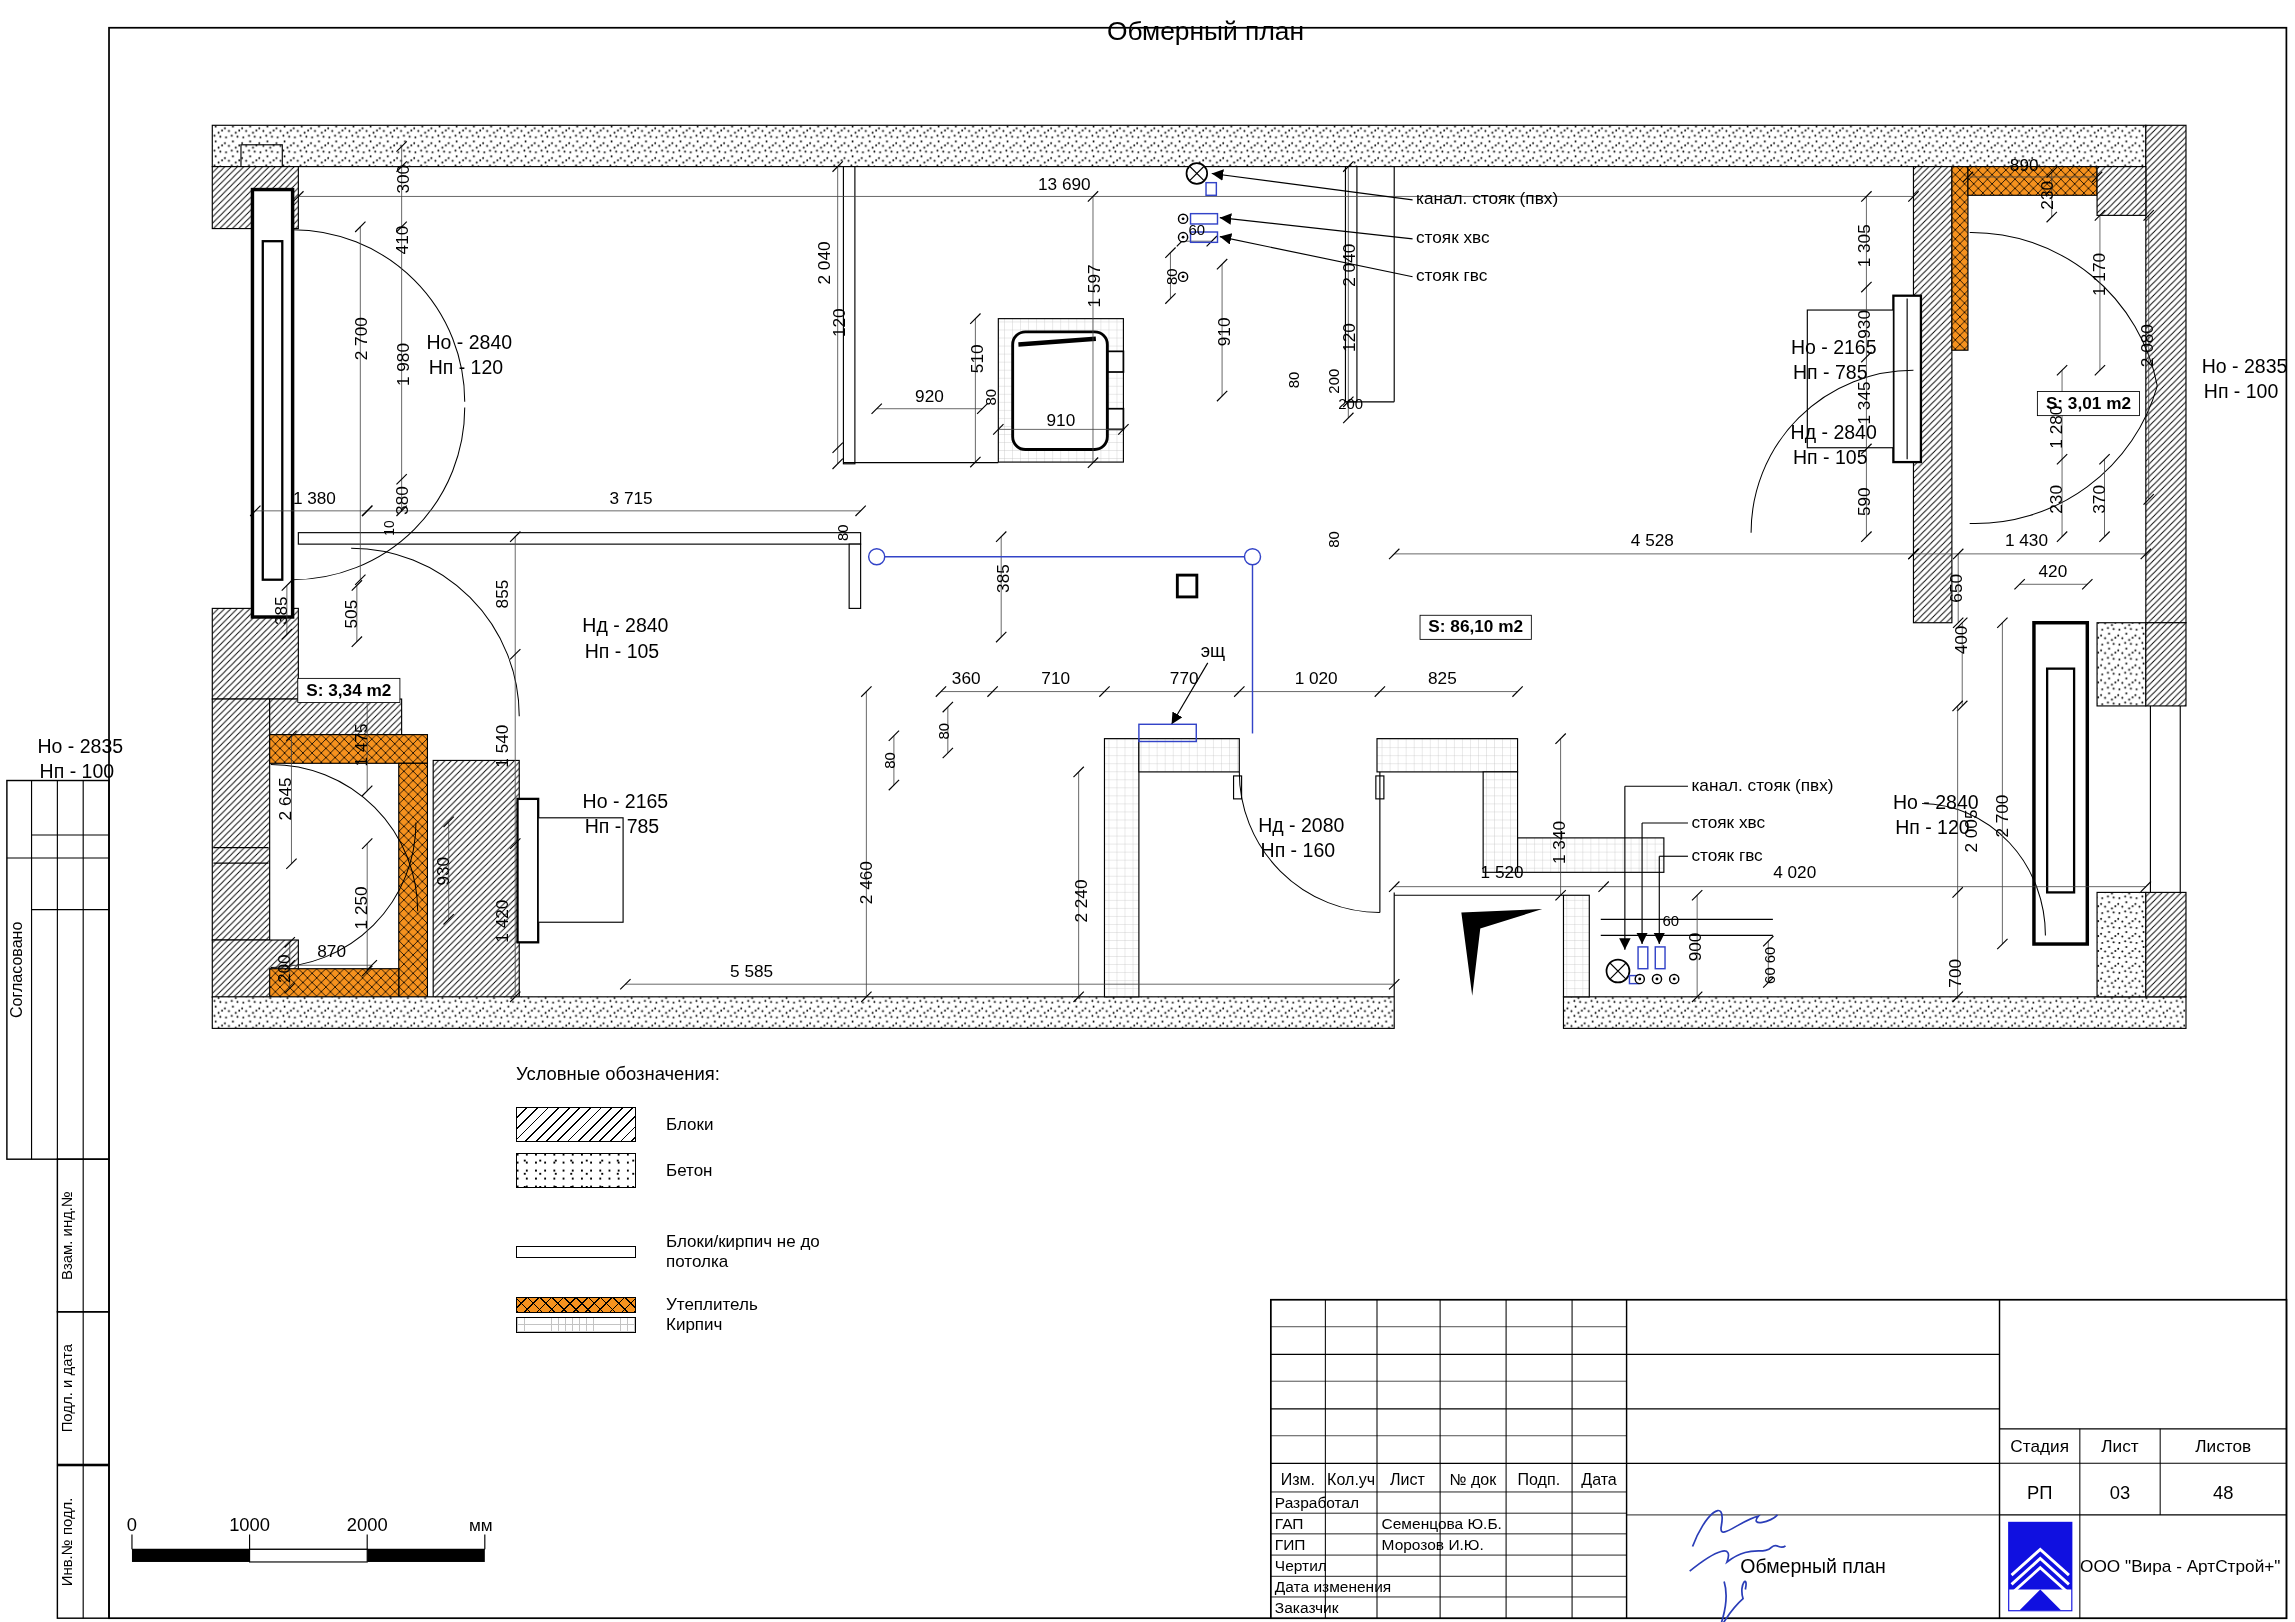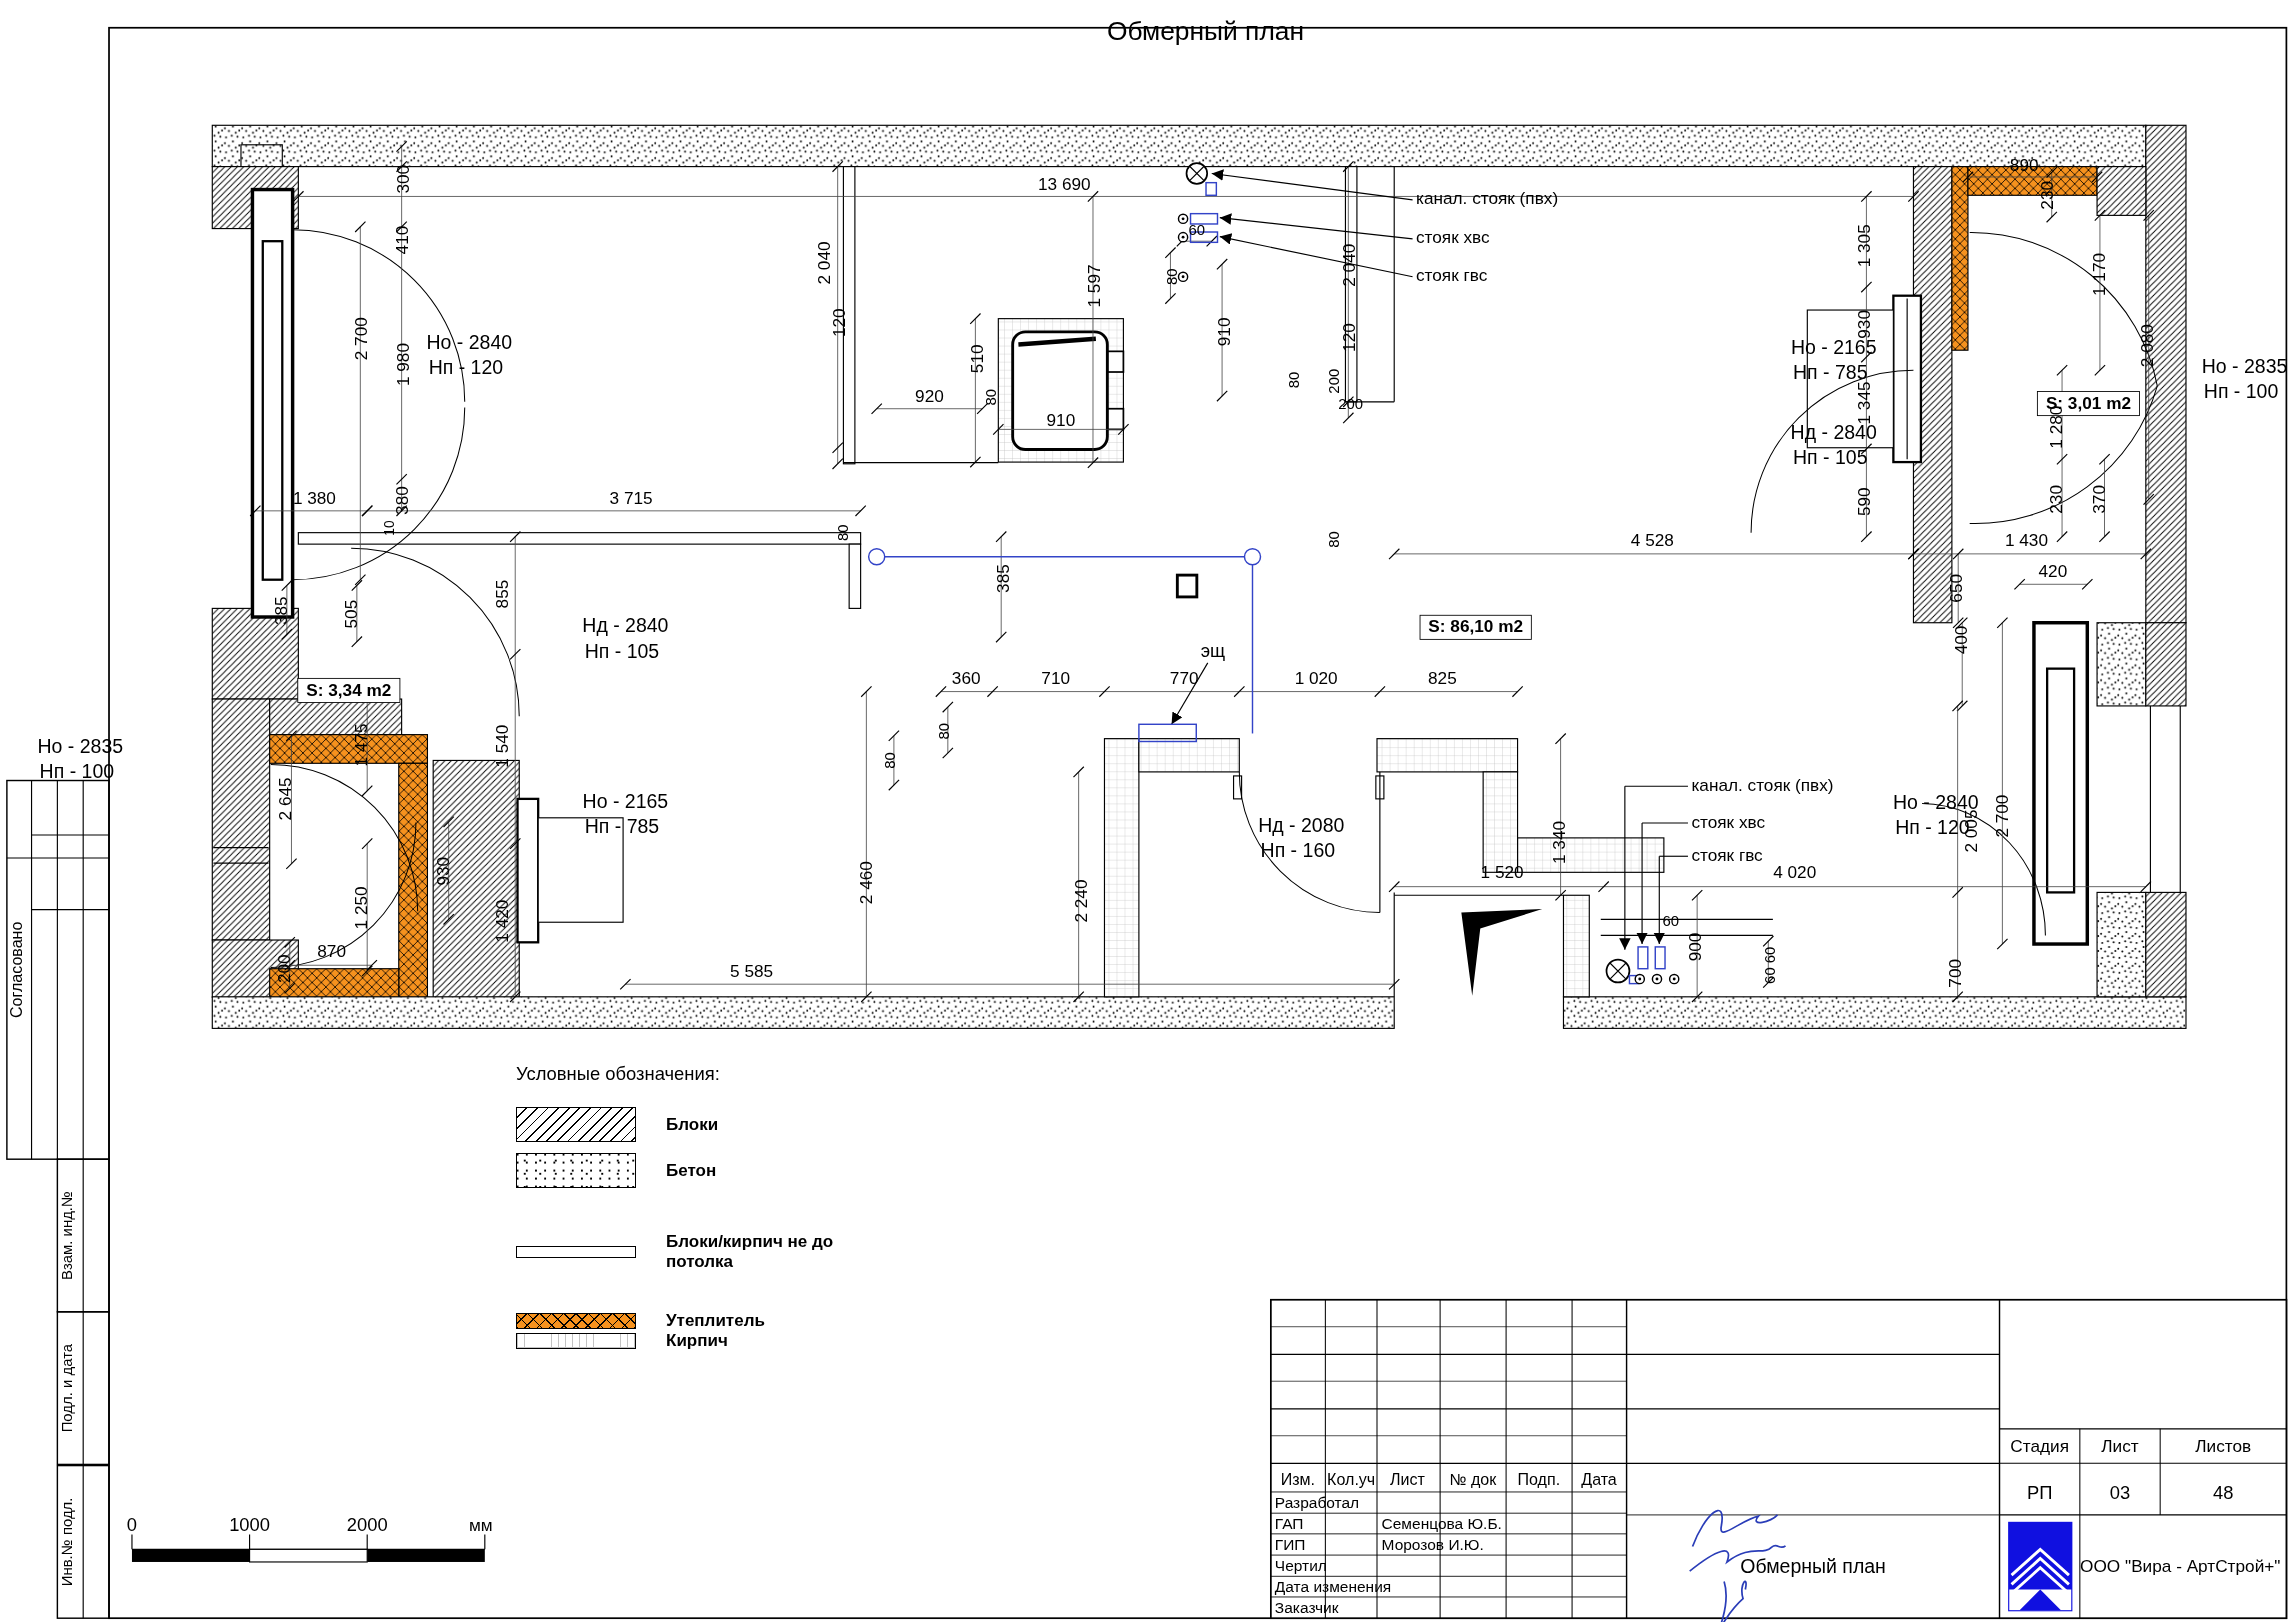--- a/index.html
+++ b/index.html
@@ -4,29 +4,29 @@
 <style>
   html,body{margin:0;padding:0;background:#fff;}
   body{width:2295px;height:1623px;position:relative;font-family:"Liberation Sans",sans-serif;color:#000;}
   #stage{position:absolute;left:0;top:0;width:2066px;height:1623px;}
   svg{position:absolute;left:0;top:0;}
   .hdr{position:absolute;left:574px;top:16px;width:1263px;text-align:center;}
   .hdr .t1{font-size:26.4px;}
   .hdr .t2{font-size:17px;margin-top:5.7px;}
   .legend{position:absolute;left:516px;top:1063px;width:367px;}
   .legend .lt{font-size:18.4px;margin-bottom:22px;}
-  .lrow{display:flex;align-items:center;margin-bottom:0;font-weight:bold;}
+  .lrow{display:flex;align-items:center;margin-bottom:0;}
   .lsw{width:118px;flex:0 0 118px;}
   .llb{font-size:17px;margin-left:30px;}
   .sw-d{height:33px;border:1.7px solid #000;background:repeating-linear-gradient(135deg,#fff 0 6.3px,#000 6.3px 7.5px);}
   .sw-s{height:33px;border:1.7px solid #000;background-color:#fff;background-image:radial-gradient(#000 1px,transparent 1.1px),radial-gradient(#000 0.8px,transparent 0.9px);background-size:15.5px 13.2px,9.2px 8px;background-position:0 0,5.2px 4.6px;}
   .sw-e{height:9.2px;border:1.7px solid #000;background:#fff;}
   .sw-o{height:13.8px;border:1.1px solid #000;background-color:#F6921E;background-image:repeating-linear-gradient(45deg,#000 0 1.1px,transparent 1.1px 8.6px),repeating-linear-gradient(-45deg,#000 0 1.1px,transparent 1.1px 8.6px);}
   .sw-g{height:13.8px;border:1.7px solid #000;background-color:#fff;background-image:repeating-linear-gradient(0deg,#c3c3c3 0 0.6px,transparent 0.6px 6.9px),repeating-linear-gradient(90deg,#c3c3c3 0 0.6px,transparent 0.6px 6.9px);}
-  .m1{margin-top:11px}.m2{margin-top:44px}.m3{margin-top:39px}.m4{}
+  .m1{margin-top:11px}.m2{margin-top:44px}.m3{margin-top:23px}.m4{}
 </style>
 </head>
 <body>
 
 <div id="stage">
   <div class="hdr">
     <div class="t1">Обмерный план</div>
   </div>
 
   <div class="legend">

